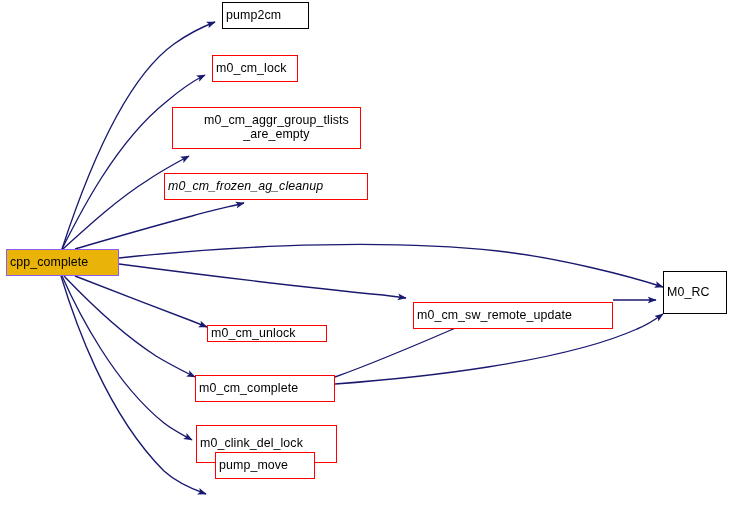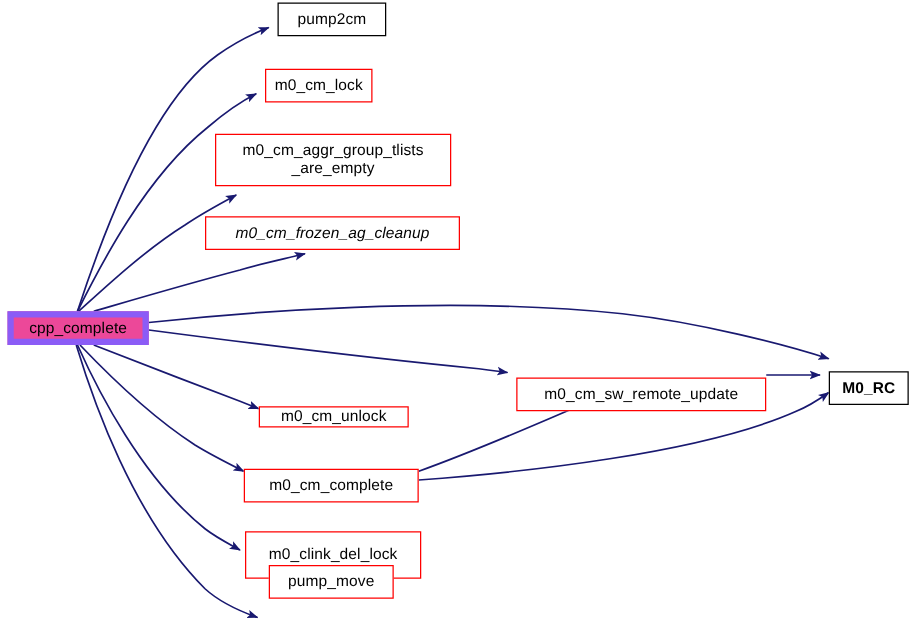--- a/index.html
+++ b/index.html
@@ -22,34 +22,34 @@
     top: 0;
     width: 733px;
     height: 509px;
     pointer-events: none;
   }
   .gnode {
     position: absolute;
     box-sizing: border-box;
     display: flex;
     align-items: center;
-    justify-content: center;
+    justify-content: flex-start;
     text-align: center;
     background: #ffffff;
     border: 1px solid #ff0000;
     font-size: 12.4px;
     color: #000000;
     line-height: 1.12;
     letter-spacing: 0.1px;
     white-space: pre-line;
     z-index: 5;
   }
   .gnode.kind-root {
-    background: #ec4899;
-    border: 5px solid #8b5cf6;
+    background: #eab308;
+    border: 1px solid #8b5cf6;
   }
   .gnode.kind-plain {
     background: #ffffff;
     border: 1px solid #000000;
   }
   .gnode .nlabel {
     display: block;
     padding: 0 3px;
   }
 </style>
@@ -76,23 +76,23 @@
         <path d="M61,276 C74,319 106,413 164,471 C176,482 192,489 206,494" fill="none" stroke="#191970" stroke-width="1.35" marker-end="url(#arrow)"></path>
         <path d="M613,300 L656,300" fill="none" stroke="#191970" stroke-width="1.35" marker-end="url(#arrow)"></path>
         <path d="M335,377 C377,362 435,337 474,320" fill="none" stroke="#191970" stroke-width="1.35" marker-end="url(#arrow)"></path>
         <path d="M335,384 C416,378 561,363 637,329 C647,325 656,319 663,314" fill="none" stroke="#191970" stroke-width="1.35" marker-end="url(#arrow)"></path>
       </g>
   </svg>
   <div id="node-group">
       <div class="gnode kind-root" style="left: 6px; top: 249px; width: 113px; height: 27px;"><span class="nlabel">cpp_complete</span></div>
       <div class="gnode kind-plain" style="left: 222px; top: 2px; width: 87px; height: 27px;"><span class="nlabel">pump2cm</span></div>
       <div class="gnode kind-called" style="left: 212px; top: 55px; width: 86px; height: 27px;"><span class="nlabel">m0_cm_lock</span></div>
-      <div class="gnode kind-called" style="left: 172px; top: 107px; width: 189px; height: 42px;"><span class="nlabel">m0_cm_aggr_group_tlists
+      <div class="gnode kind-called" style="left: 172px; top: 107px; width: 189px; height: 42px; padding-left: 28px;"><span class="nlabel">m0_cm_aggr_group_tlists
 _are_empty</span></div>
       <div class="gnode kind-called" style="left: 164px; top: 173px; width: 204px; height: 27px; font-style: italic;"><span class="nlabel">m0_cm_frozen_ag_cleanup</span></div>
       <div class="gnode kind-called" style="left: 413px; top: 302px; width: 200px; height: 27px;"><span class="nlabel">m0_cm_sw_remote_update</span></div>
-      <div class="gnode kind-plain" style="left: 663px; top: 297px; width: 64px; height: 27px; font-weight: bold;"><span class="nlabel">M0_RC</span></div>
+      <div class="gnode kind-plain" style="left: 663px; top: 271px; width: 64px; height: 43px;"><span class="nlabel">M0_RC</span></div>
       <div class="gnode kind-called" style="left: 207px; top: 325px; width: 120px; height: 17px;"><span class="nlabel">m0_cm_unlock</span></div>
       <div class="gnode kind-called" style="left: 195px; top: 375px; width: 140px; height: 27px;"><span class="nlabel">m0_cm_complete</span></div>
       <div class="gnode kind-called" style="left: 196px; top: 425px; width: 141px; height: 38px;"><span class="nlabel">m0_clink_del_lock</span></div>
       <div class="gnode kind-called" style="left: 215px; top: 452px; width: 100px; height: 27px;"><span class="nlabel">pump_move</span></div>
     </div>
 </div>
 
 </body></html>

